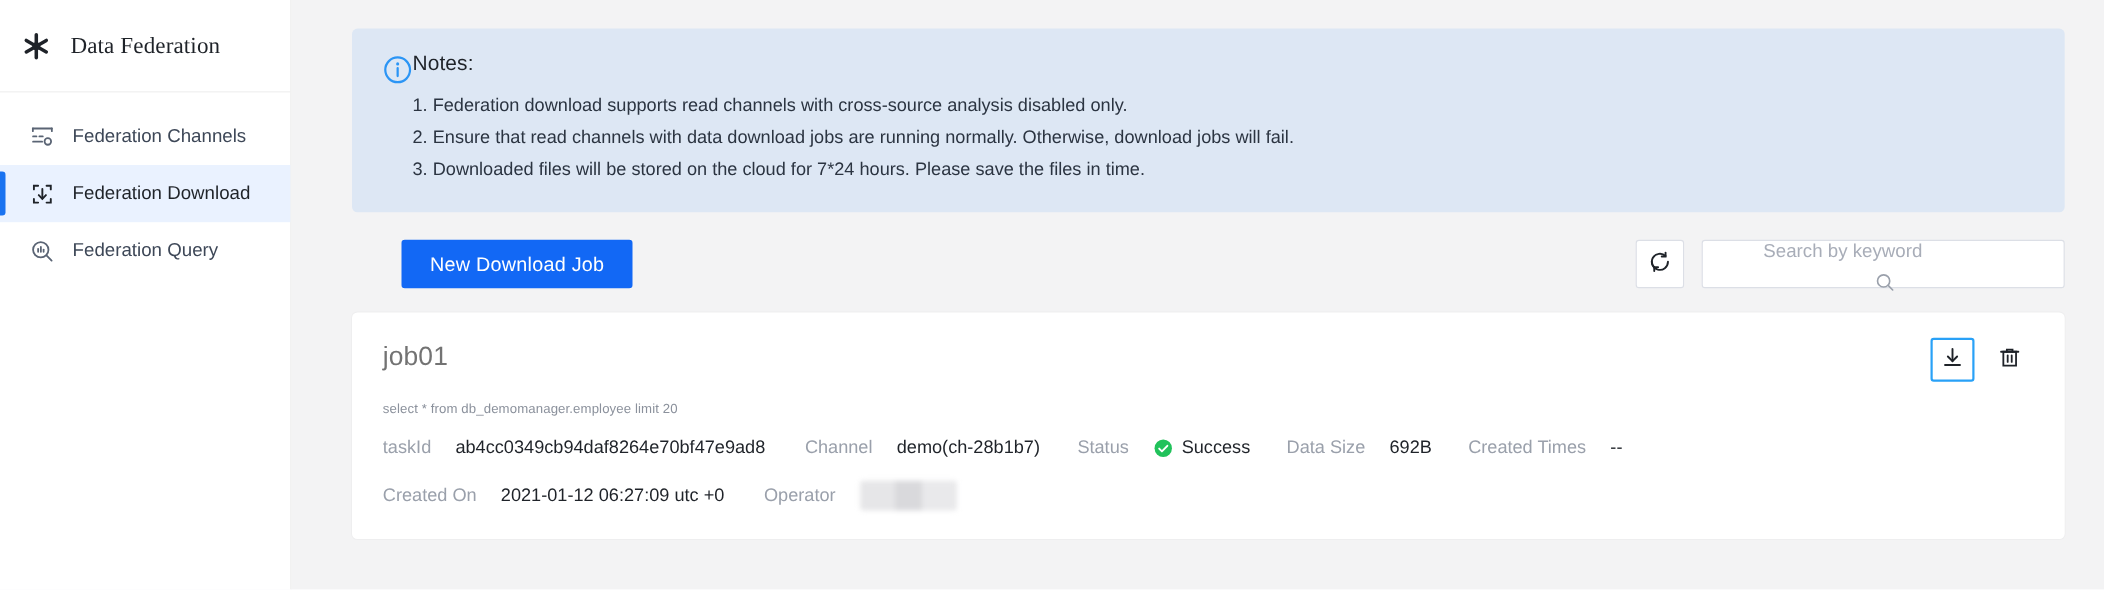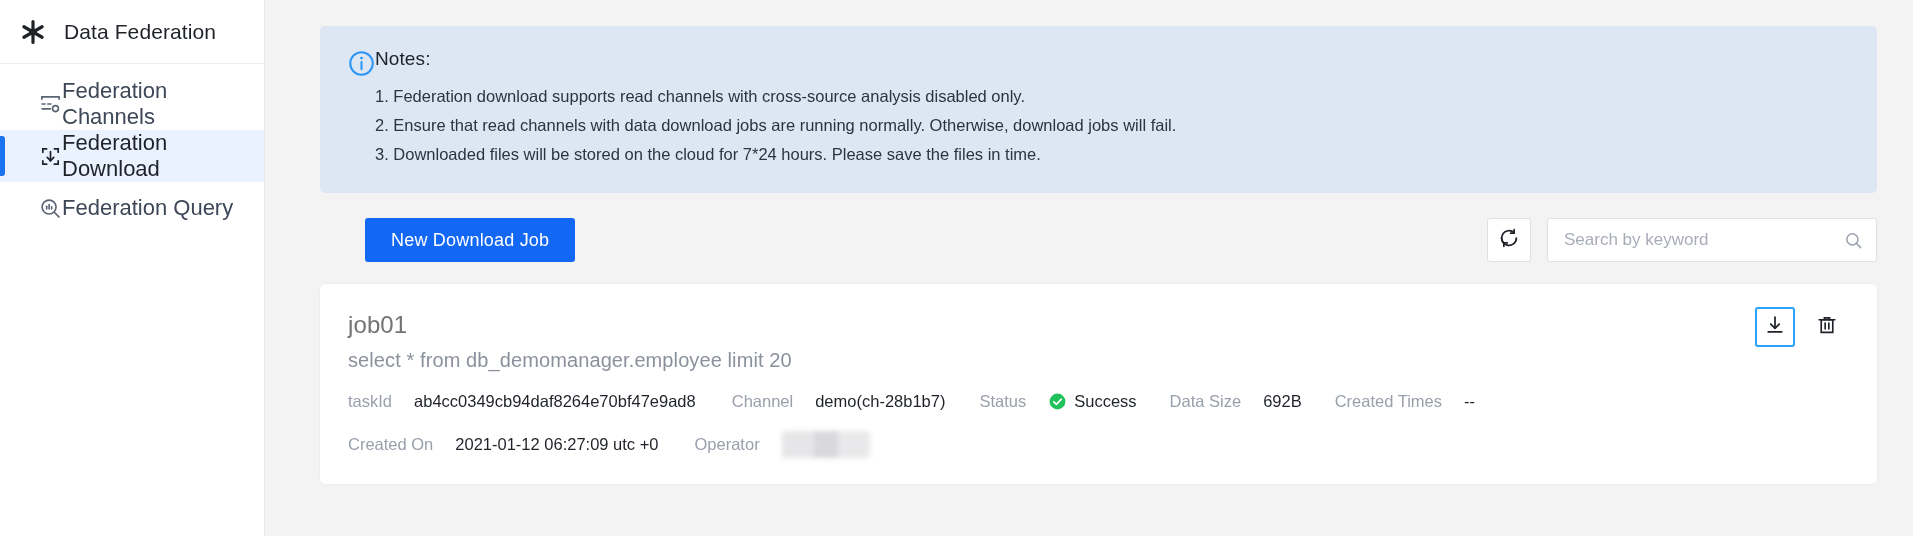--- a/index.html
+++ b/index.html
@@ -21,26 +21,27 @@
   .sidebar {
     width: 265px;
     min-width: 265px;
     height: 536px;
     background: #ffffff;
     border-right: 1px solid #e8e8e8;
     display: flex;
     flex-direction: column;
   }
   .sidebar-header {
-    height: 64px;
+    height: 84px;
     display: flex;
     align-items: center;
     gap: 16px;
     padding: 0 0 0 18px;
     border-bottom: 1px solid #eeeeee;
+    font-family: Liberation Serif, serif;
   }
   .sidebar-header .brand-icon {
     width: 30px; height: 30px;
     display: flex; align-items: center; justify-content: center;
     flex: 0 0 auto;
   }
   .sidebar-title {
     font-size: 21px;
     color: #1f2329;
     letter-spacing: .1px;
@@ -48,25 +49,25 @@
   .sidebar-nav {
     padding-top: 14px;
     display: flex;
     flex-direction: column;
   }
   .nav-item {
     position: relative;
     height: 52px;
     display: flex;
     align-items: center;
-    gap: 0;
-    padding-left: 38px;
+    gap: 16px;
+    padding-left: 26px;
     cursor: pointer;
     color: #3d4757;
-    font-size: 22px;
+    font-size: 17px;
   }
   .nav-item .nav-icon {
     width: 24px; height: 24px;
     display: flex; align-items: center; justify-content: center;
     flex: 0 0 auto;
   }
   .nav-item.active {
     background: #eaf2ff;
     color: #1f2329;
   }
@@ -148,20 +149,21 @@
   .search-box {
     width: 330px;
     height: 44px;
     background: #ffffff;
     border: 1px solid #dcdfe6;
     border-radius: 3px;
     display: flex;
     align-items: center;
     padding: 0 13px 0 16px;
     gap: 8px;
+    flex-direction: column;
   }
   .search-box input {
     flex: 1 1 auto;
     border: none;
     outline: none;
     font-size: 17px;
     color: #1f2329;
     font-family: "Liberation Sans", sans-serif;
     background: transparent;
   }
@@ -199,22 +201,22 @@
     display: flex; align-items: center; justify-content: center;
     cursor: pointer;
     border-radius: 3px;
     background: transparent;
     border: 2px solid transparent;
   }
   .action-btn.focused {
     border-color: #29a1f7;
   }
   .job-sql {
-    margin-top: 2px;
-    font-size: 20px;
+    margin-top: 17px;
+    font-size: 12px;
     color: #8b919c;
     letter-spacing: .1px;
   }
   .meta-row {
     margin-top: 20px;
     display: flex;
     align-items: center;
     flex-wrap: nowrap;
   }
   .meta-row + .meta-row { }

